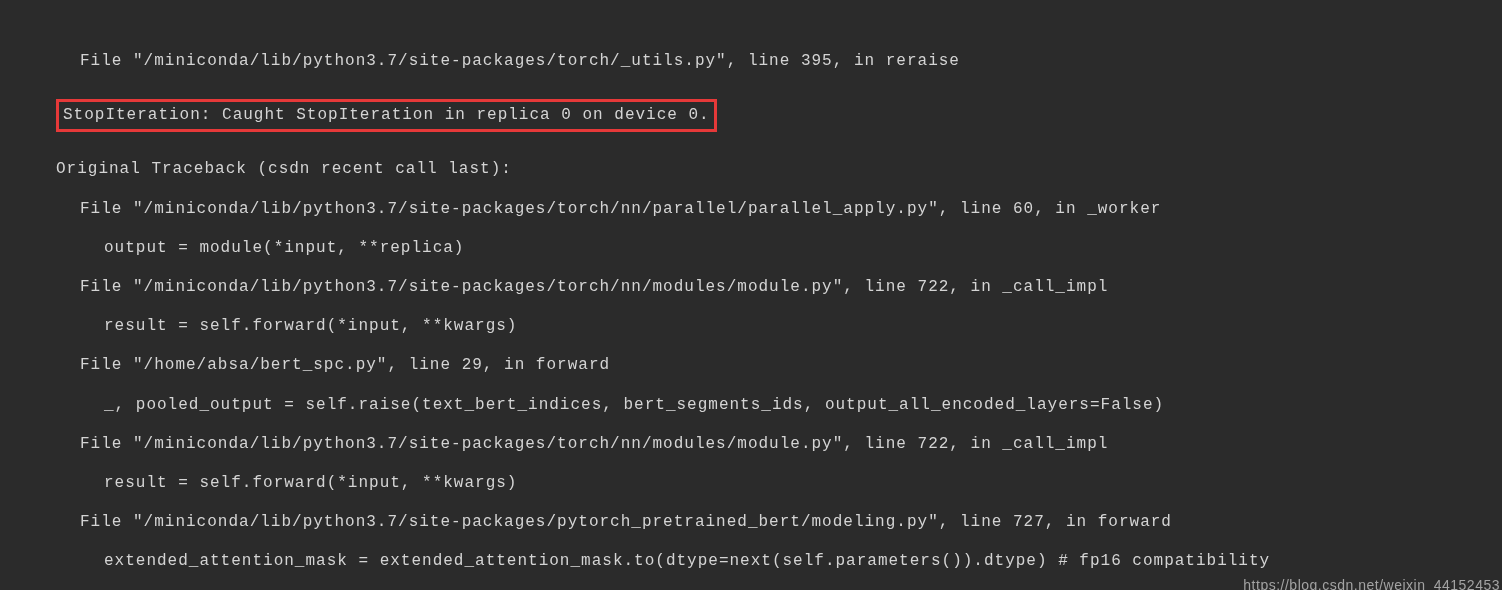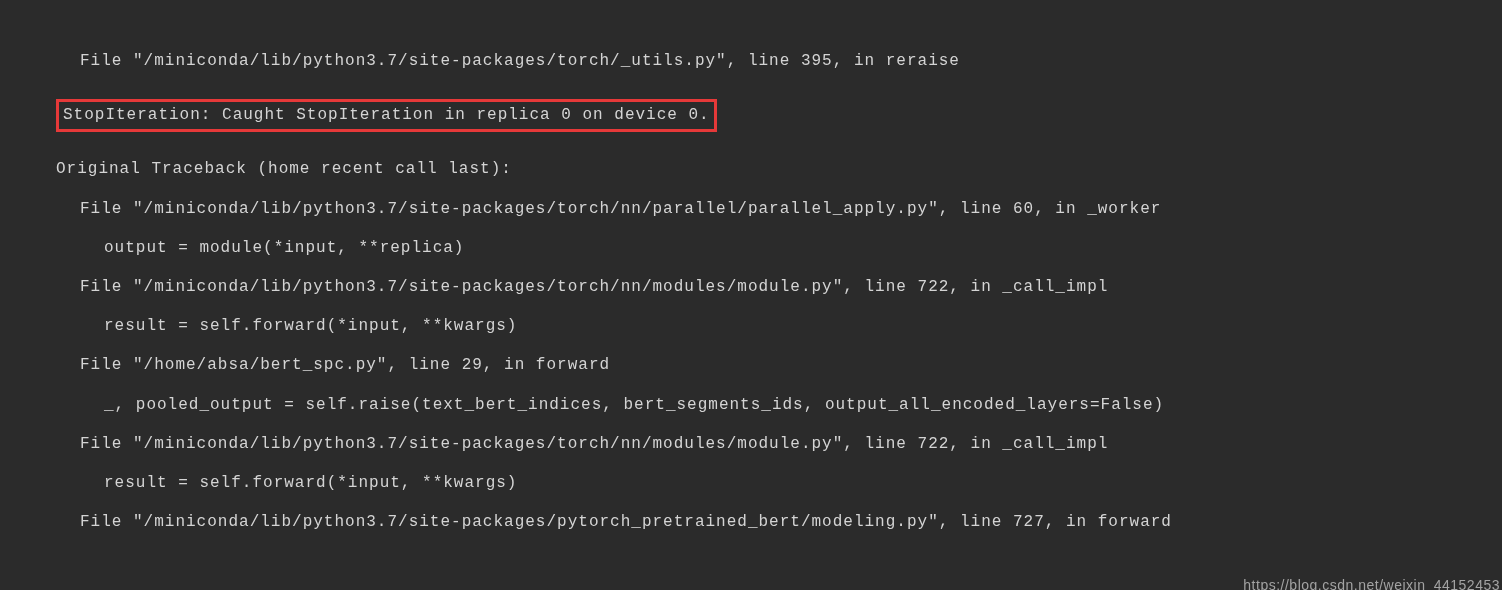--- a/index.html
+++ b/index.html
@@ -48,25 +48,26 @@
     }
   </style>
 </head>
 <body>
 
 <div>
   <div class="traceback-line indent-1">File "/miniconda/lib/python3.7/site-packages/torch/_utils.py", line 395, in reraise</div>
   <div class="highlight-row">
     <span class="highlighted traceback-line">StopIteration: Caught StopIteration in replica 0 on device 0.</span>
   </div>
-  <div class="traceback-line">Original Traceback (home recent call last):</div>
+  <div class="traceback-line">Original Traceback (csdn recent call last):</div>
   <div class="traceback-line indent-1">File "/miniconda/lib/python3.7/site-packages/torch/nn/parallel/parallel_apply.py", line 60, in _worker</div>
   <div class="traceback-line indent-2">output = module(*input, **replica)</div>
   <div class="traceback-line indent-1">File "/miniconda/lib/python3.7/site-packages/torch/nn/modules/module.py", line 722, in _call_impl</div>
   <div class="traceback-line indent-2">result = self.forward(*input, **kwargs)</div>
   <div class="traceback-line indent-1">File "/home/absa/bert_spc.py", line 29, in forward</div>
   <div class="traceback-line indent-2">_, pooled_output = self.raise(text_bert_indices, bert_segments_ids, output_all_encoded_layers=False)</div>
   <div class="traceback-line indent-1">File "/miniconda/lib/python3.7/site-packages/torch/nn/modules/module.py", line 722, in _call_impl</div>
   <div class="traceback-line indent-2">result = self.forward(*input, **kwargs)</div>
   <div class="traceback-line indent-1">File "/miniconda/lib/python3.7/site-packages/pytorch_pretrained_bert/modeling.py", line 727, in forward</div>
+  <div class="traceback-line indent-2">extended_attention_mask = extended_attention_mask.to(dtype=next(self.parameters()).dtype) # fp16 compatibility</div>
 </div>
 
 <div class="watermark">https://blog.csdn.net/weixin_44152453</div>
 
 </body></html>

